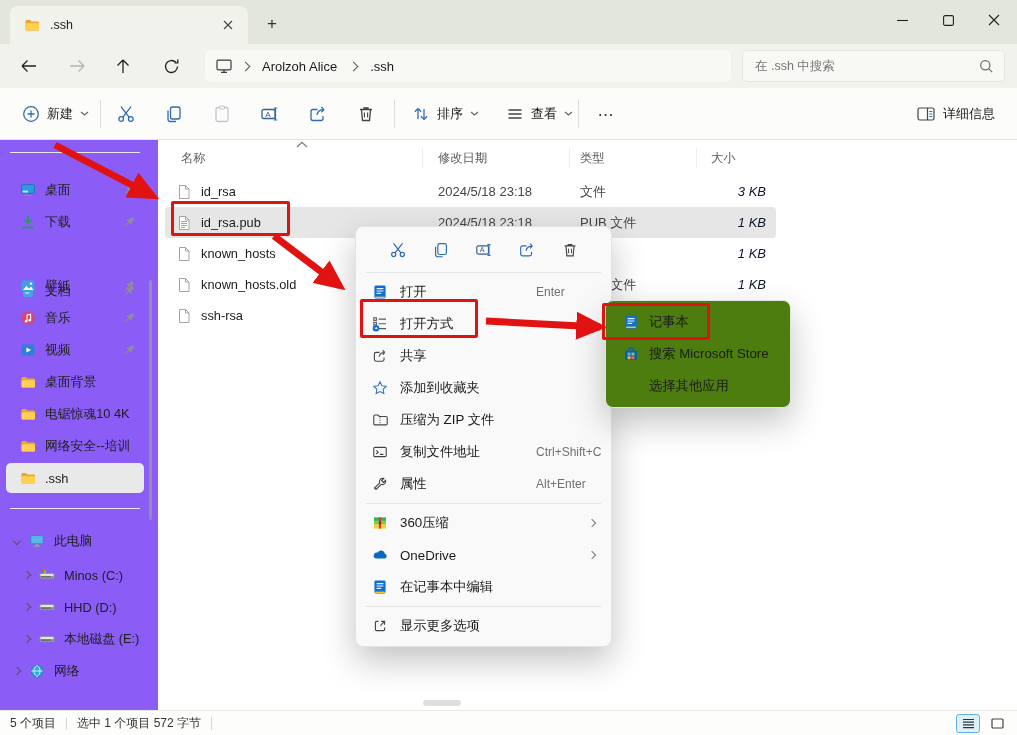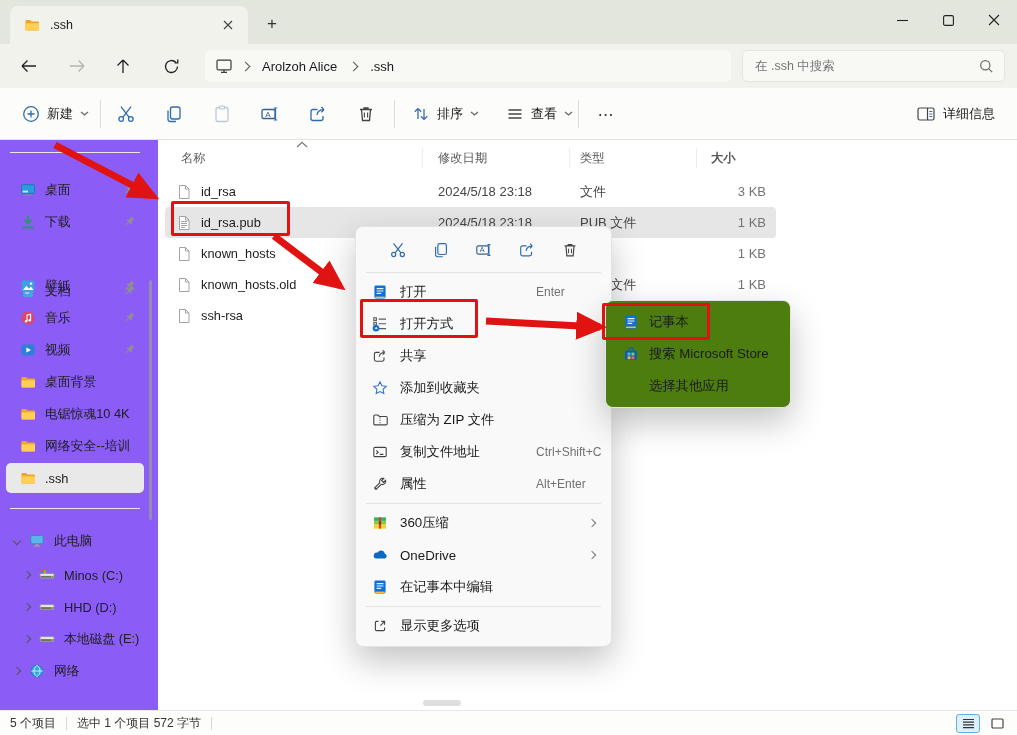--- a/index.html
+++ b/index.html
@@ -47,21 +47,21 @@
   
   .main{left:165px;top:140px;width:640px;height:570px;}
   .hdr{left:0;top:0;width:611px;height:32px;display:flex;color:#5a5a5a;font-size:12.3px;}
   .hcell{display:flex;align-items:center;border-right:1px solid #ededea;height:20px;margin-top:8px;}
   .row{left:0;width:611px;height:31px;display:flex;align-items:center;border-radius:4px;}
   .row.sel{background:var(--sel);}
   .cell{display:flex;align-items:center;height:100%;overflow:hidden;white-space:nowrap;}
   .c-name{width:258px;padding-left:11px;gap:9px;} .hc-name{width:258px;padding-left:16px;}
   .c-date{width:147px;padding-left:15px;color:#454545;} .hc-date{width:147px;padding-left:15px;}
   .c-type{width:127px;padding-left:10px;color:#454545;} .hc-type{width:127px;padding-left:10px;}
-  .c-size{width:79px;justify-content:flex-end;padding-right:10px;color:#737373;} .hc-size{width:79px;padding-left:14px;border-right:none!important;font-weight:bold;}
+  .c-size{width:79px;justify-content:flex-end;padding-right:10px;color:#0f172a;font-style:italic;} .hc-size{width:79px;padding-left:14px;border-right:none!important;}
   .fname{font-size:12.8px;color:#1c1c1c;}
   
   .menu{left:355px;top:226px;width:257px;background:#f9f9f9;border:1px solid #e3e3e3;border-radius:8px;box-shadow:0 14px 34px rgba(0,0,0,.24);padding:4px;z-index:50;}
   .qrow{height:38px;display:flex;align-items:center;justify-content:space-around;padding:0 16px;}
   .msep{height:1px;background:#e4e4e4;margin:3px 6px;}
   .mitem{position:relative;height:32px;display:flex;align-items:center;gap:12px;padding:0 12px;border-radius:4px;font-size:13.3px;color:#1a1a1a;}
   .mshort{position:absolute;left:176px;font-size:12px;color:#717171;}
   .mchev{position:absolute;right:12px;width:6px;height:6px;border-right:1.3px solid #7a7a7a;border-top:1.3px solid #7a7a7a;transform:rotate(45deg);}
   .submenu{left:605px;top:300px;width:186px;background:#4d7c0f;border:1px solid #e3e3e3;border-radius:8px;box-shadow:0 14px 34px rgba(0,0,0,.24);padding:5px;z-index:55;}
   .sitem{height:32px;display:flex;align-items:center;gap:10px;padding:0 12px;border-radius:4px;font-size:13.3px;}

